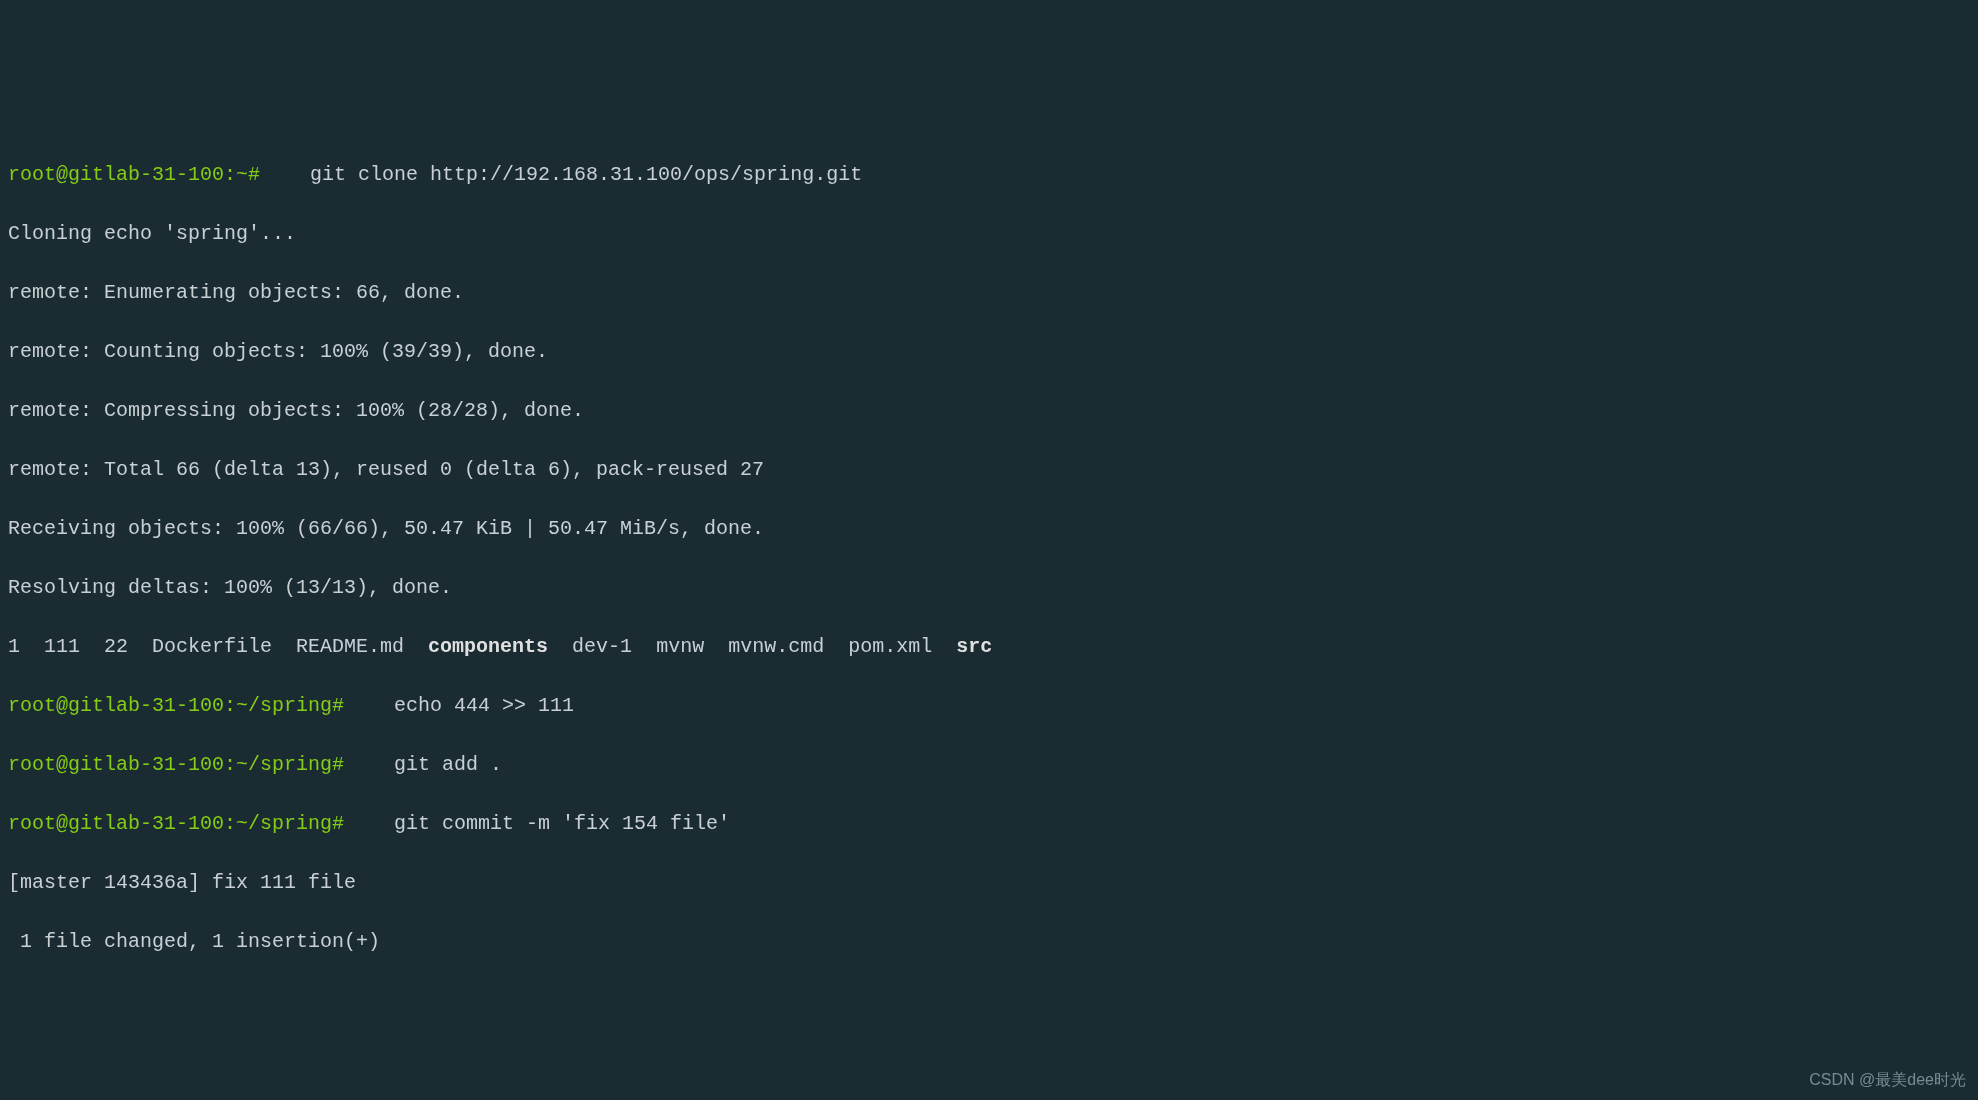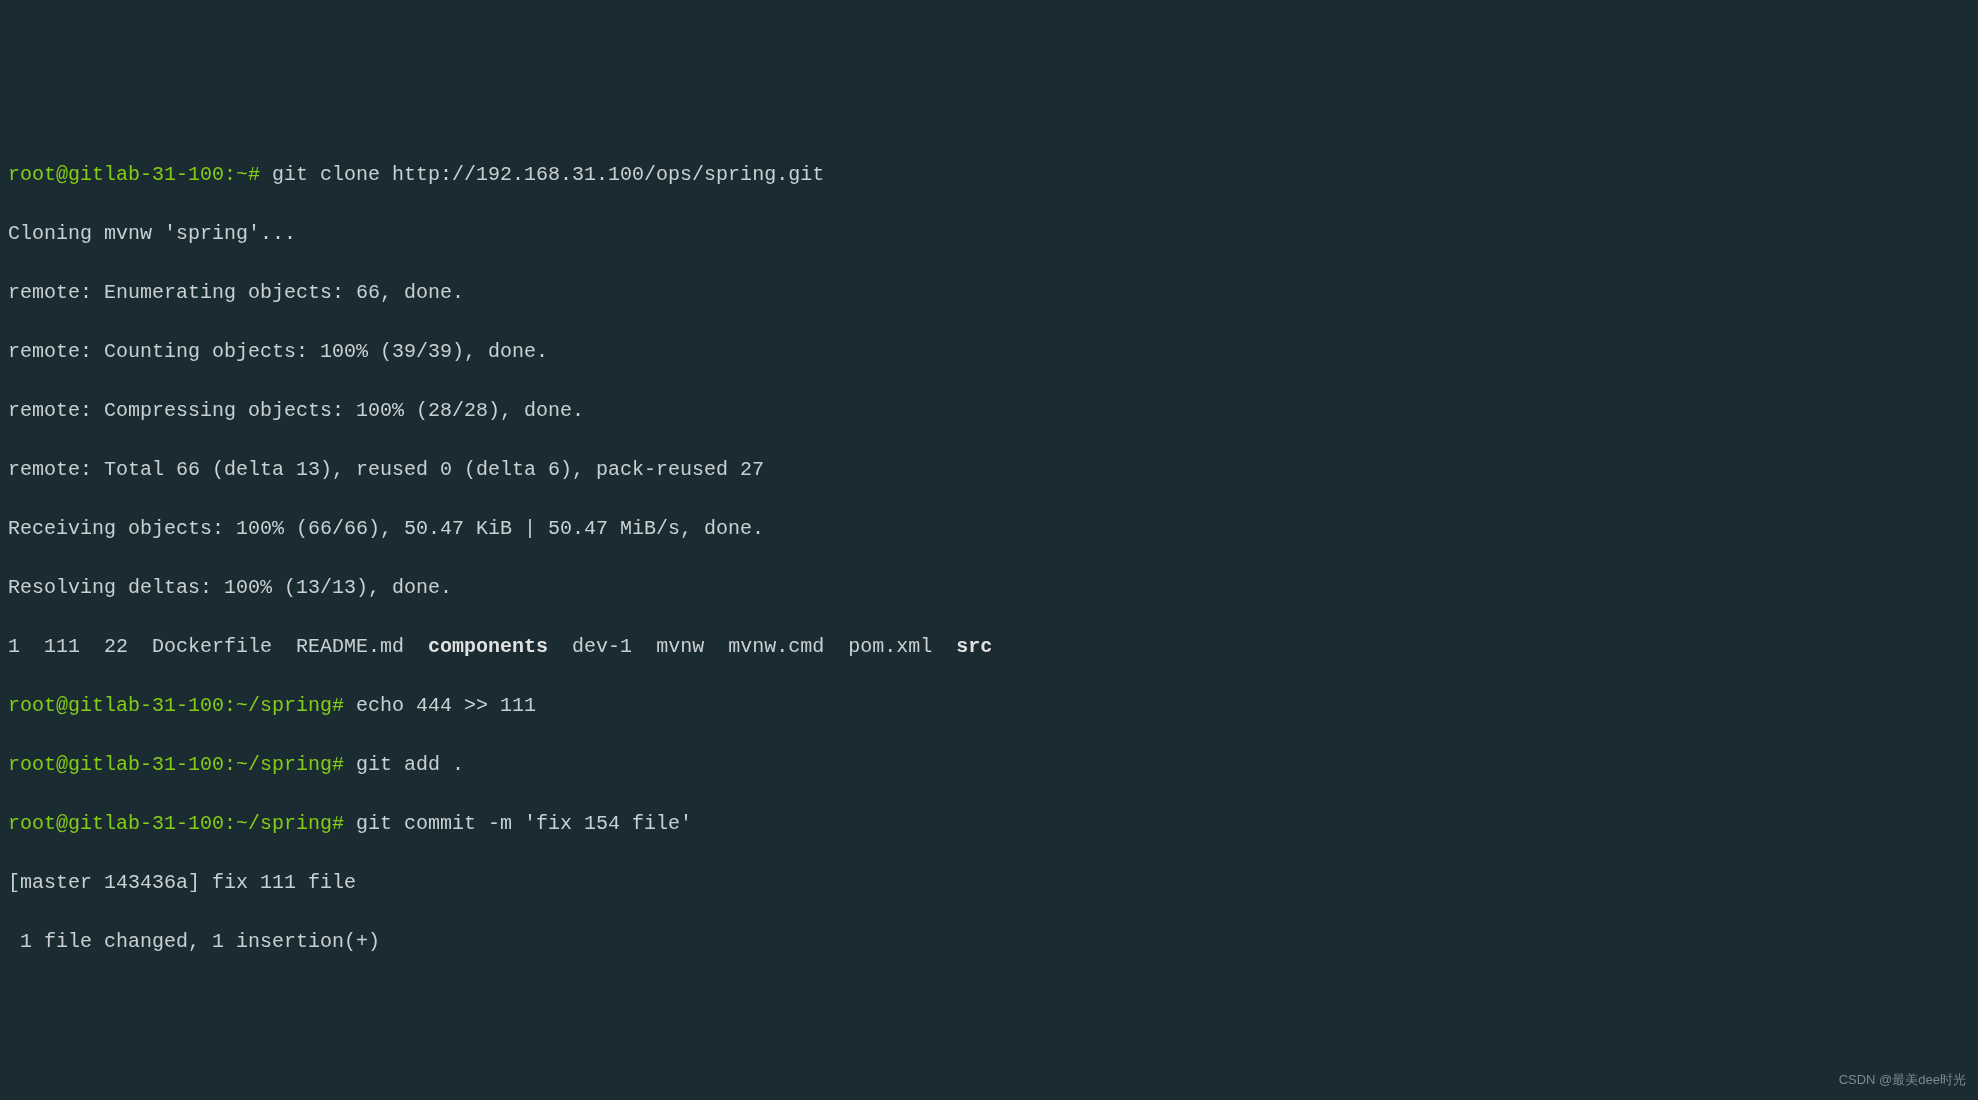--- a/index.html
+++ b/index.html
@@ -21,45 +21,46 @@
       position: relative;
     }
     .line {
       display: block;
     }
     .prompt {
       color: #84cc16;
     }
     .cmd {
       color: #c8d0d4;
+      margin-left: 38px;
     }
     .output {
       color: #c8d0d4;
     }
     .bold {
       font-weight: bold;
       color: #e0e0e0;
     }
     .watermark {
       position: absolute;
       bottom: 6px;
       right: 12px;
       color: #7a8a92;
-      font-size: 13px;
+      font-size: 16px;
       font-family: sans-serif;
     }
   </style>
 </head>
 <body>
 
 
 
 <div>
 <span class="line"><span class="prompt">root@gitlab-31-100:~# </span><span class="cmd">git clone http://192.168.31.100/ops/spring.git</span></span>
-<span class="line output">Cloning mvnw 'spring'...</span>
+<span class="line output">Cloning echo 'spring'...</span>
 <span class="line output">remote: Enumerating objects: 66, done.</span>
 <span class="line output">remote: Counting objects: 100% (39/39), done.</span>
 <span class="line output">remote: Compressing objects: 100% (28/28), done.</span>
 <span class="line output">remote: Total 66 (delta 13), reused 0 (delta 6), pack-reused 27</span>
 <span class="line output">Receiving objects: 100% (66/66), 50.47 KiB | 50.47 MiB/s, done.</span>
 <span class="line output">Resolving deltas: 100% (13/13), done.</span>
 <span class="line"><span class="output">1  111  22  Dockerfile  README.md  </span><span class="bold">components</span><span class="output">  dev-1  mvnw  mvnw.cmd  pom.xml  </span><span class="bold">src</span></span>
 <span class="line"><span class="prompt">root@gitlab-31-100:~/spring# </span><span class="cmd">echo 444 &gt;&gt; 111</span></span>
 <span class="line"><span class="prompt">root@gitlab-31-100:~/spring# </span><span class="cmd">git add .</span></span>
 <span class="line"><span class="prompt">root@gitlab-31-100:~/spring# </span><span class="cmd">git commit -m 'fix 154 file'</span></span>

